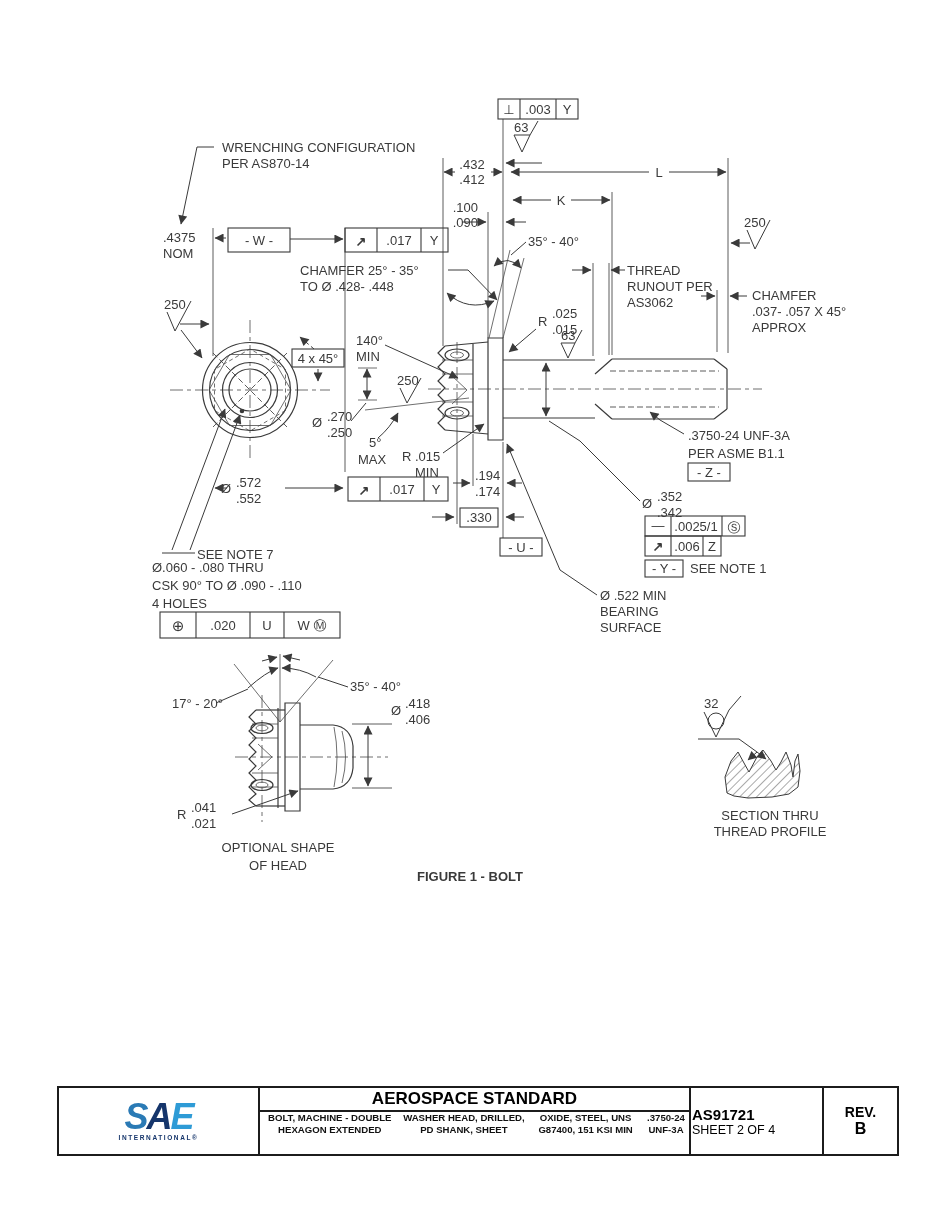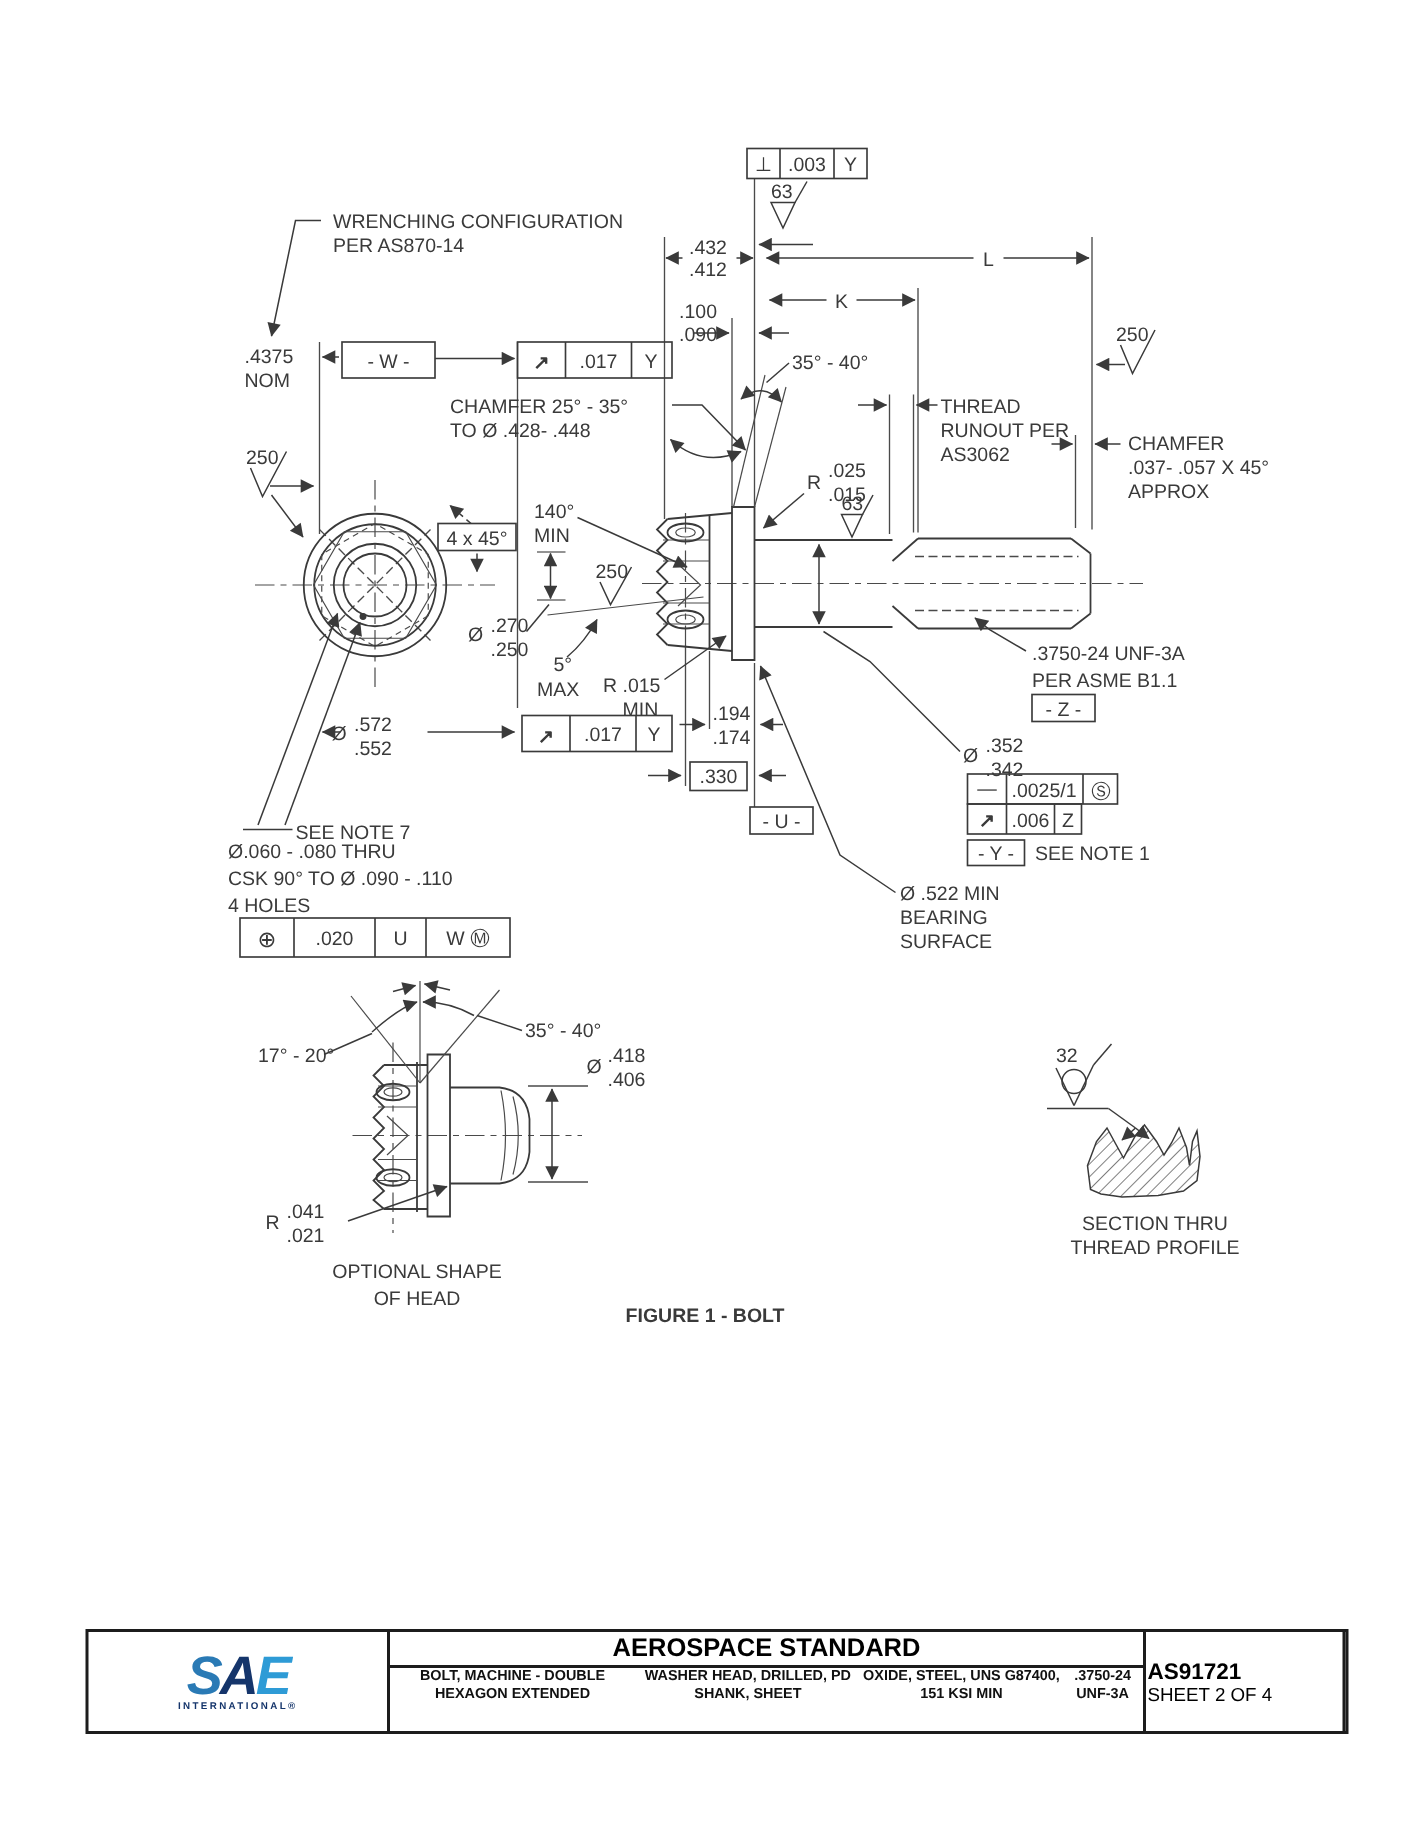--- a/index.html
+++ b/index.html
@@ -423,13 +423,17 @@
       <div>BOLT, MACHINE - DOUBLE HEXAGON EXTENDED</div>
       <div>WASHER HEAD, DRILLED, PD SHANK, SHEET</div>
       <div>OXIDE, STEEL, UNS G87400, 151 KSI MIN</div>
       <div>.3750-24 UNF-3A</div>
     </div>
   </div>
   <div id="tb-num" class="tb-cell">
     <div id="tb-docno">AS91721</div>
     <div id="tb-sheet">SHEET 2 OF 4</div>
   </div>
+  <div id="tb-rev" class="tb-cell">
+    <div id="tb-rev-label">REV.</div>
+    <div id="tb-rev-val">B</div>
+  </div>
 </div>
 
 </body></html>

